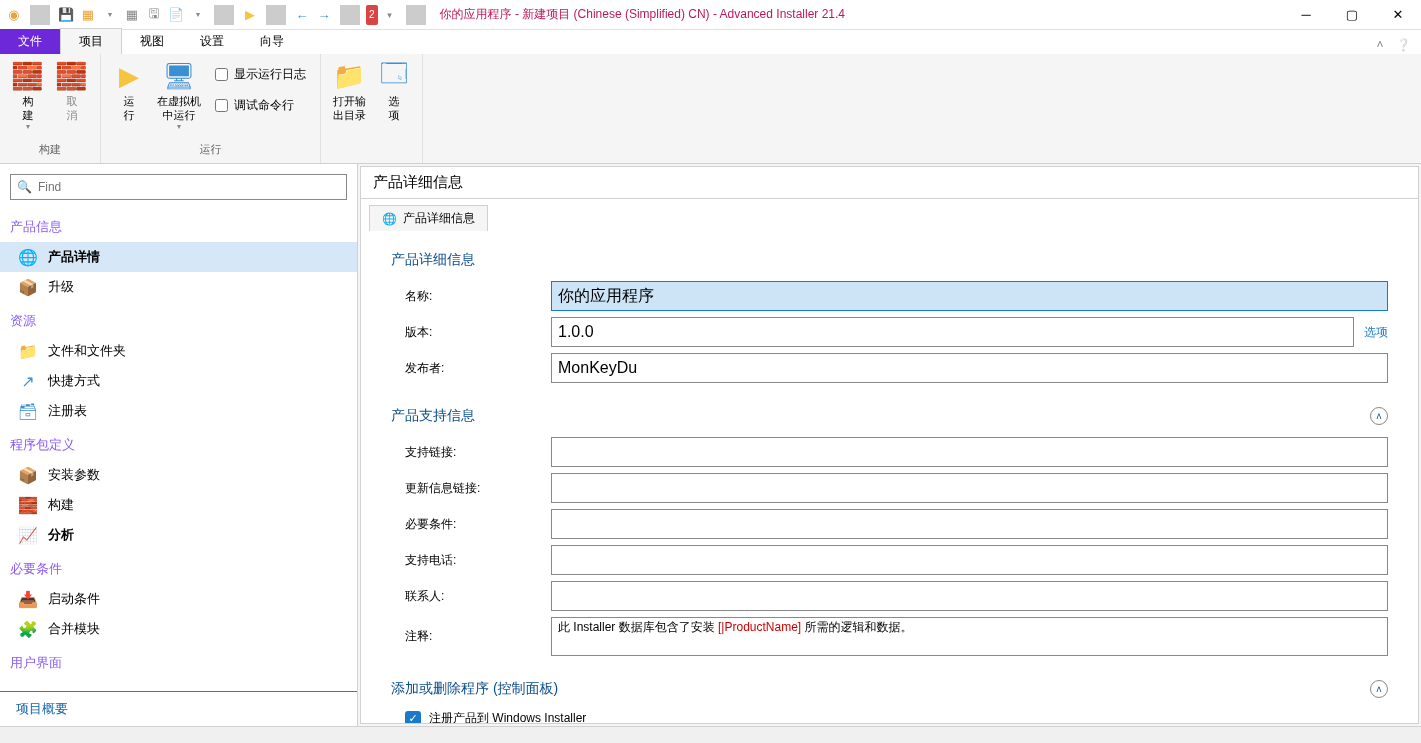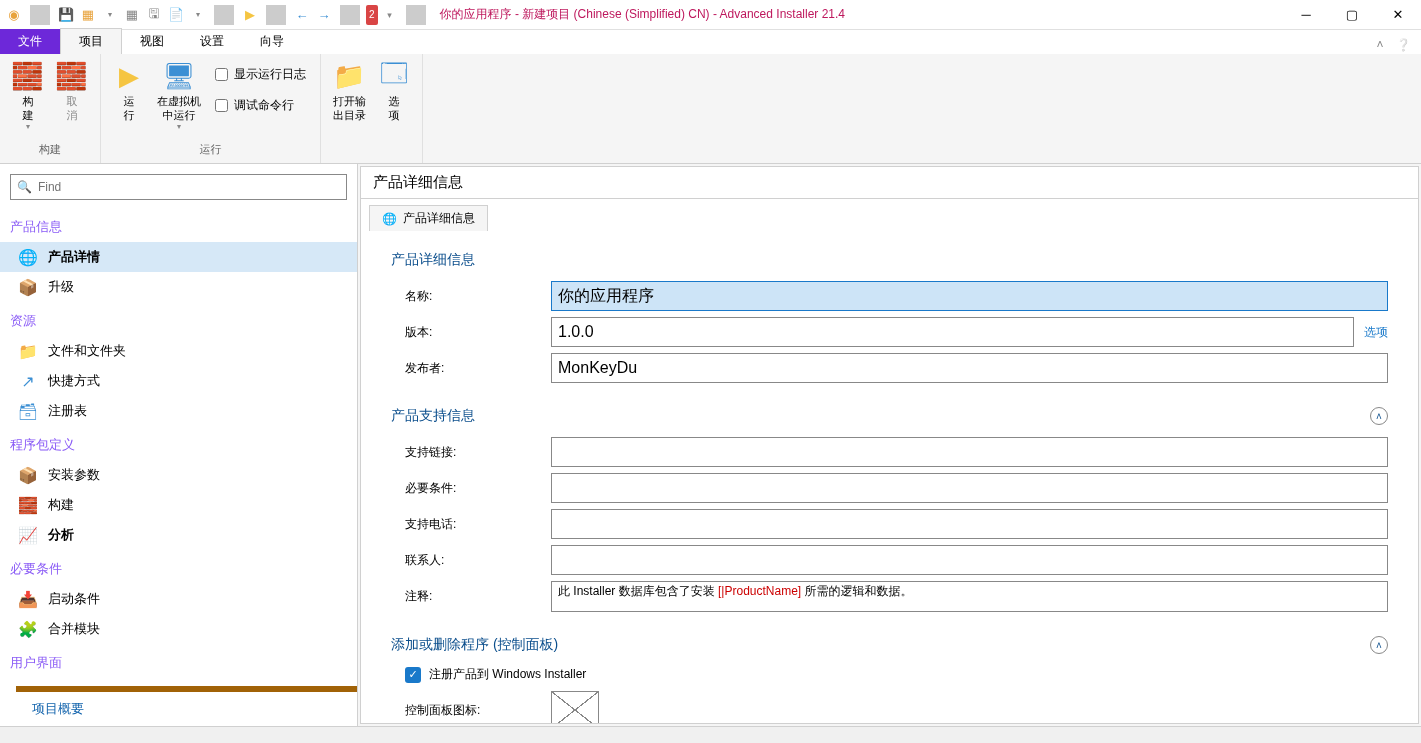--- a/index.html
+++ b/index.html
@@ -42,38 +42,38 @@
 .leftpanel { width: 358px; border-right: 1px solid #d0d0d0; display: flex; flex-direction: column; background: #fff; }
 .search-wrap { padding: 10px; }
 .search-box { display: flex; align-items: center; border: 1px solid #888; height: 26px; padding: 0 6px; gap: 6px; }
 .search-box input { border: none; outline: none; flex: 1; font-size: 12px; }
 .nav-section { padding: 2px 0; }
 .nav-header { color: #8b5cf6; font-size: 13px; padding: 6px 10px; font-weight: normal; }
 .nav-item { display: flex; align-items: center; gap: 10px; padding: 5px 10px 5px 18px; cursor: pointer; font-size: 13px; }
 .nav-item.active { background: #d6e8f7; }
 .nav-item .nico { width: 20px; height: 20px; display: inline-flex; align-items: center; justify-content: center; font-size: 16px; }
 .nav-item .ntxt.bold { font-weight: bold; }
-.nav-bottom { border-top: 6px solid #a16207; margin-top: auto; margin-left: 16px; }
+.nav-bottom { border-top: 1px solid #a16207; margin-top: auto; }
 .nav-summary { color: #1364ad; font-size: 13px; padding: 8px 16px; cursor: pointer; }
 
 
 .rightpanel { flex: 1; display: flex; flex-direction: column; background: #f5f5f5; }
 .content-title { background: #fff; margin: 2px 2px 0 2px; padding: 6px 12px; font-size: 15px; border: 1px solid #d0d0d0; }
 .content-tabs { margin: 0 2px; background: #fff; border-left: 1px solid #d0d0d0; border-right: 1px solid #d0d0d0; padding-top: 6px; padding-left: 8px; }
 .content-tab { display: inline-flex; align-items: center; gap: 6px; padding: 4px 12px; background: #f5f5f5; border: 1px solid #d0d0d0; border-bottom: none; font-size: 12px; }
 .content-body { flex: 1; margin: 0 2px 2px 2px; background: #fff; border: 1px solid #d0d0d0; border-top: none; overflow-y: auto; padding: 20px 30px; }
 
 .form-section-title { color: #0b4e8c; font-size: 14px; margin-bottom: 12px; display: flex; align-items: center; justify-content: space-between; }
 .collapse-btn { width: 18px; height: 18px; border: 1px solid #888; border-radius: 50%; display: inline-flex; align-items: center; justify-content: center; font-size: 10px; cursor: pointer; }
 .form-row { display: flex; align-items: center; margin-bottom: 6px; }
 .form-row .flabel { width: 160px; font-size: 12px; padding-left: 14px; }
 .form-row .finput { flex: 1; height: 30px; border: 1px solid #888; padding: 0 6px; font-size: 16px; background: #fff; }
 .form-row .finput.sel { background: #cde4f7; border: 1px solid #1979ca; }
 .form-row .flink { color: #1979ca; margin-left: 10px; cursor: pointer; }
-.form-row .fcomment { flex: 1; height: 31px; border: 1px solid #888; padding: 1px 6px; font-size: 12px; background: #fff; }
+.form-row .fcomment { flex: 1; height: 39px; border: 1px solid #888; padding: 1px 6px; font-size: 12px; background: #fff; }
 .form-row .fcomment .pn { color: #c00; }
 .section-gap { height: 18px; }
 .checkbox-row { display: flex; align-items: center; gap: 8px; padding-left: 14px; margin-bottom: 8px; }
 .checkbox-row .cb { width: 16px; height: 16px; background: #1979ca; border-radius: 3px; display: inline-flex; align-items: center; justify-content: center; color: #fff; font-size: 11px; }
 .icon-placeholder { width: 48px; height: 38px; border: 1px solid #888; background: linear-gradient(to top right, transparent 49%, #888 49%, #888 51%, transparent 51%), linear-gradient(to top left, transparent 49%, #888 49%, #888 51%, transparent 51%); margin-left: 0; }
 
 
 .statusbar { height: 17px; background: #f0f0f0; border-top: 1px solid #d0d0d0; }
 
 
@@ -294,20 +294,24 @@
       <div class="section-gap"></div>
       <div class="form-section-title">
         <span>产品支持信息</span>
         <span class="collapse-btn">˄</span>
       </div>
       <div class="form-row">
         <div class="flabel">支持链接:</div>
         <input class="finput" style="">
       </div>
       <div class="form-row">
+        <div class="flabel">更新信息链接:</div>
+        <input class="finput" style="">
+      </div>
+      <div class="form-row">
         <div class="flabel">必要条件:</div>
         <input class="finput" style="">
       </div>
       <div class="form-row">
         <div class="flabel">支持电话:</div>
         <input class="finput" style="">
       </div>
       <div class="form-row">
         <div class="flabel">联系人:</div>
         <input class="finput" style="">

